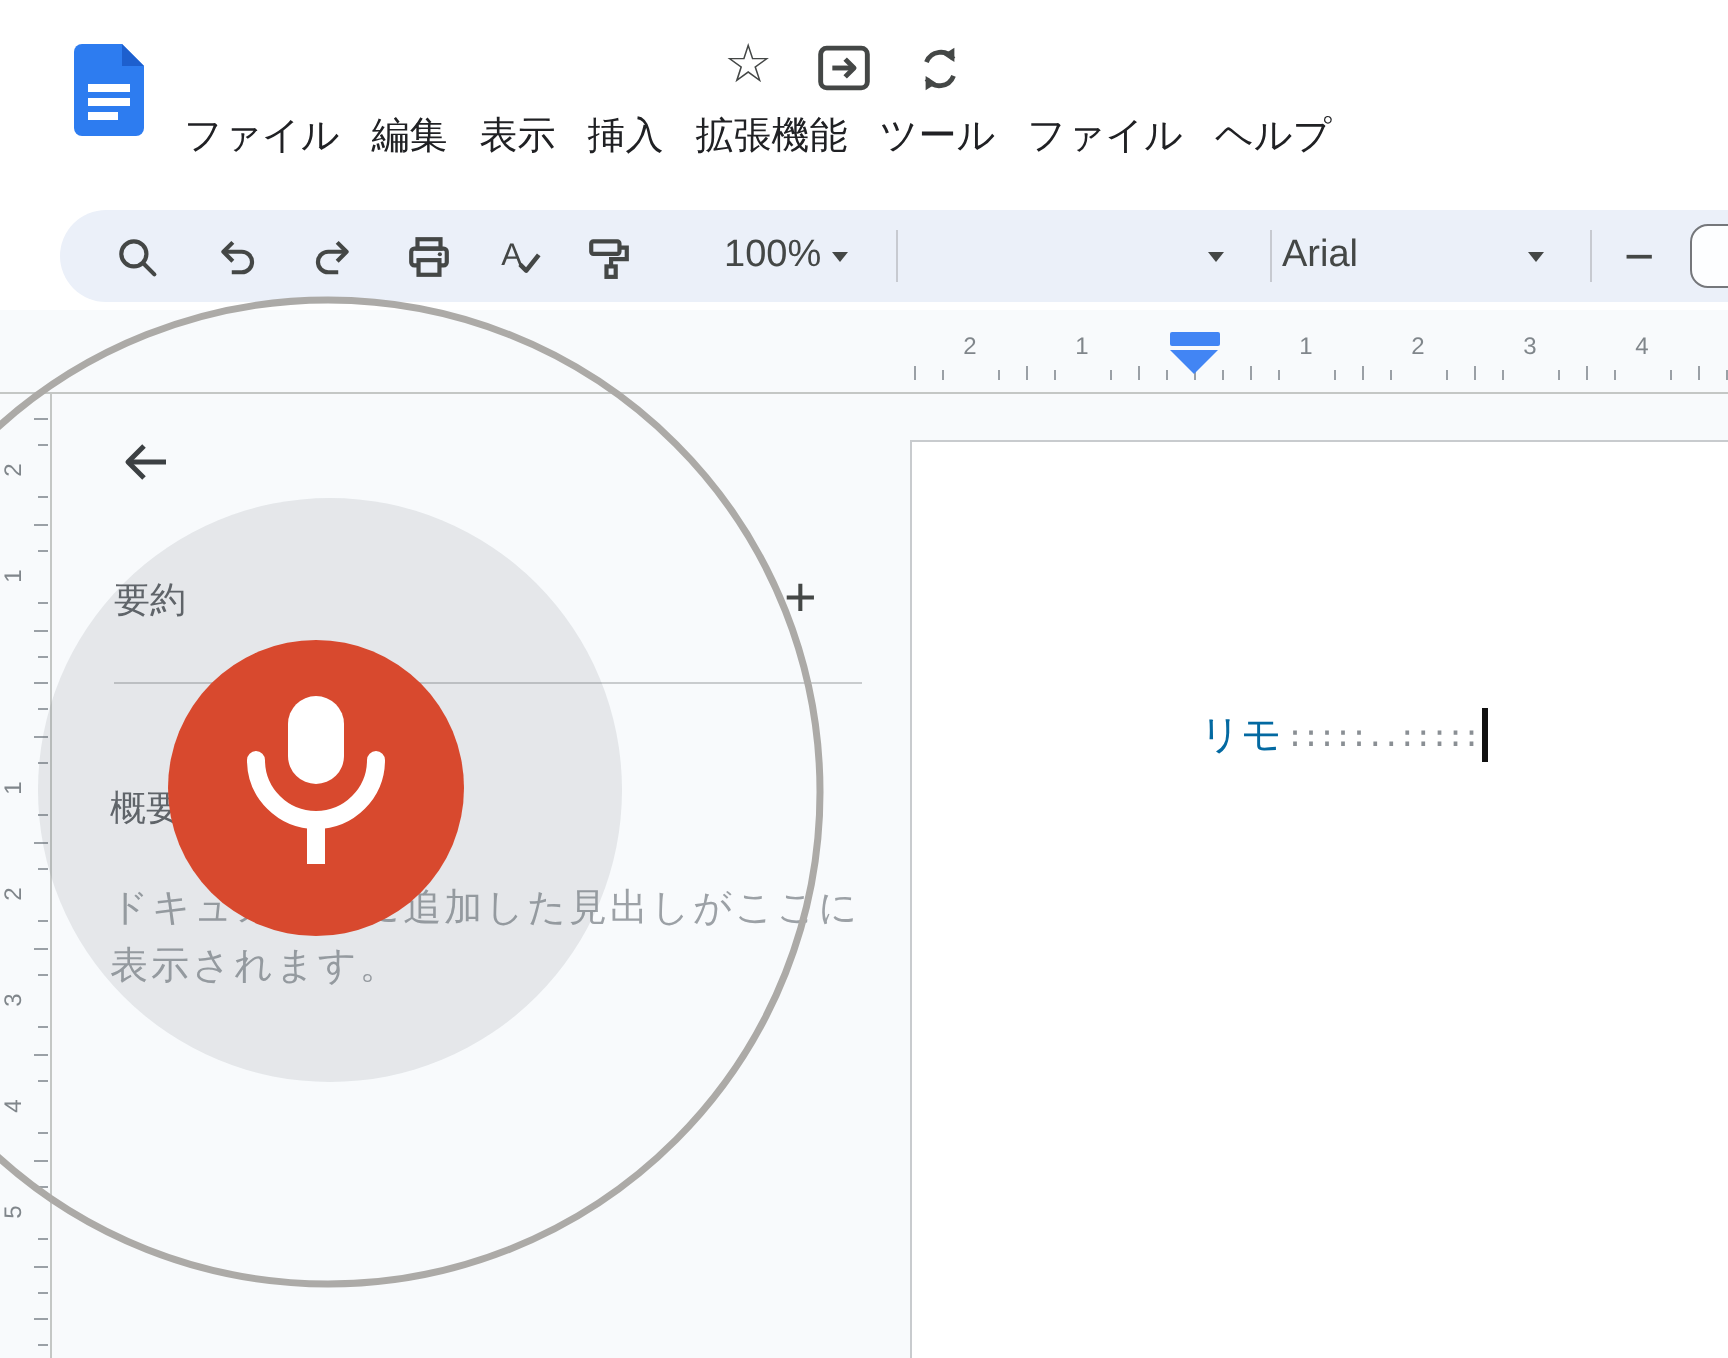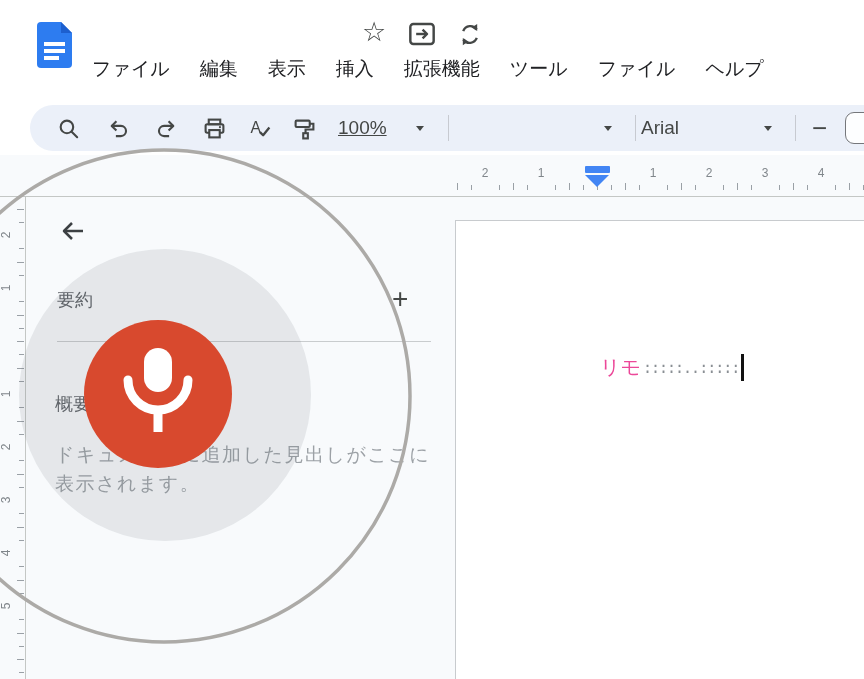--- a/index.html
+++ b/index.html
@@ -5,21 +5,21 @@
   html,body{margin:0;padding:0;background:#fff;}
   .screen{
     position:relative;width:864px;height:679px;overflow:hidden;background:#ffffff;
     font-family:"Liberation Sans","DejaVu Sans",sans-serif;color:#1f1f1f;
   }
   .abs{position:absolute;}
   
   .doc-title{left:90px;top:16px;font-size:26px;line-height:32px;color:#1f1f1f;white-space:nowrap;}
   .star{left:362px;top:16px;font-size:27px;color:#444746;line-height:32px;}
   .saving-status{left:492px;top:22px;font-size:18px;color:#5c5f63;}
-  .menubar{left:92px;top:56px;display:flex;gap:30px;}
+  .menubar{left:92px;top:56px;display:flex;gap:16px;}
   .menu-item{font-size:19px;color:#202124;line-height:26px;white-space:nowrap;cursor:default;}
   
   .toolbar{left:30px;top:105px;width:856px;height:46px;border-radius:23px;background:#EBF0F9;}
   .tb{position:absolute;color:#444746;}
   .tb-text{height:46px;display:flex;align-items:center;font-size:19px;color:#444746;white-space:nowrap;}
   .dd-arrow{width:0;height:0;border-left:4.5px solid transparent;border-right:4.5px solid transparent;border-top:5.5px solid #444746;top:21px;}
   .tb-div{width:1px;height:26px;background:#c7cad1;top:10px;}
   .fontsize-box{top:7px;width:44px;height:30px;border:1.5px solid #75777b;border-radius:9px;background:#fdfeff;}
   .minus{font-size:26px;font-weight:300;top:0;height:46px;display:flex;align-items:center;color:#444746;}
   
@@ -41,21 +41,21 @@
   
   .back-btn{left:58px;top:216px;width:30px;height:30px;}
   .summary-label{left:57px;top:288px;font-size:18px;color:#5f6368;}
   .add-btn{left:392px;top:283px;font-size:28px;font-weight:300;color:#444746;line-height:32px;}
   .sidebar-divider{left:57px;top:341px;width:374px;height:1px;background:#c9ccce;}
   .outline-label{left:55px;top:392px;font-size:18px;color:#5f6368;}
   .outline-hint{left:55px;top:440px;width:380px;font-size:19px;line-height:29px;letter-spacing:1.5px;color:#9ca1a6;}
   
   .page{left:455px;top:220px;width:409px;height:459px;background:#ffffff;border-top:1px solid #c8cbce;border-left:1px solid #c8cbce;}
   .doc-line{left:600px;top:354px;display:flex;align-items:center;}
-  .doc-text{font-size:20px;color:#ec4899;white-space:nowrap;}
+  .doc-text{font-size:20px;color:#0369a1;white-space:nowrap;}
   .interim-dots{font-family:"DejaVu Sans Mono","Liberation Mono",monospace;font-size:15px;letter-spacing:-1px;color:#8a8f94;margin-left:2px;white-space:nowrap;}
   .caret{width:3px;height:27px;background:#111;margin-left:2px;}
   
   .voice-overlay{left:0;top:0;pointer-events:none;}
 </style>
 </head>
 <body>
 
 <div class="screen">
 
@@ -117,21 +117,21 @@
     </svg>
     <svg class="tb" style="left:219px;top:12px" width="23" height="23" viewBox="0 0 22 22">
       <text x="1.5" y="15" font-size="15" font-family="Liberation Sans, sans-serif" fill="#444746">A</text>
       <polyline points="10.5,14.5 13.5,17.5 19.5,10" fill="none" stroke="#444746" stroke-width="2.2" stroke-linejoin="round"></polyline>
     </svg>
     <svg class="tb" style="left:263px;top:12px" width="23" height="23" viewBox="0 0 22 22">
       <rect x="2.5" y="3.5" width="13.5" height="6" rx="1" fill="none" stroke="#444746" stroke-width="2"></rect>
       <path d="M16 6.5 H19.5 V12 H12 V15.5" fill="none" stroke="#444746" stroke-width="2"></path>
       <rect x="9.8" y="15.5" width="4.4" height="5" fill="none" stroke="#444746" stroke-width="2"></rect>
     </svg>
-    <span class="tb tb-text" style="left:308px;text-decoration:underline;">100%</span>
+    <span class="tb tb-text" style="left:332px;">100%</span>
     <span class="tb dd-arrow" style="left:386px;"></span>
     <span class="tb tb-div" style="left:418px;"></span>
     <span class="tb dd-arrow" style="left:574px;"></span>
     <span class="tb tb-div" style="left:605px;"></span>
     <span class="tb tb-text" style="left:611px;">Arial</span>
     <span class="tb dd-arrow" style="left:734px;"></span>
     <span class="tb tb-div" style="left:765px;"></span>
     <span class="tb minus" style="left:782px;">−</span>
     <span class="tb fontsize-box" style="left:815px;"></span>
   </div>

